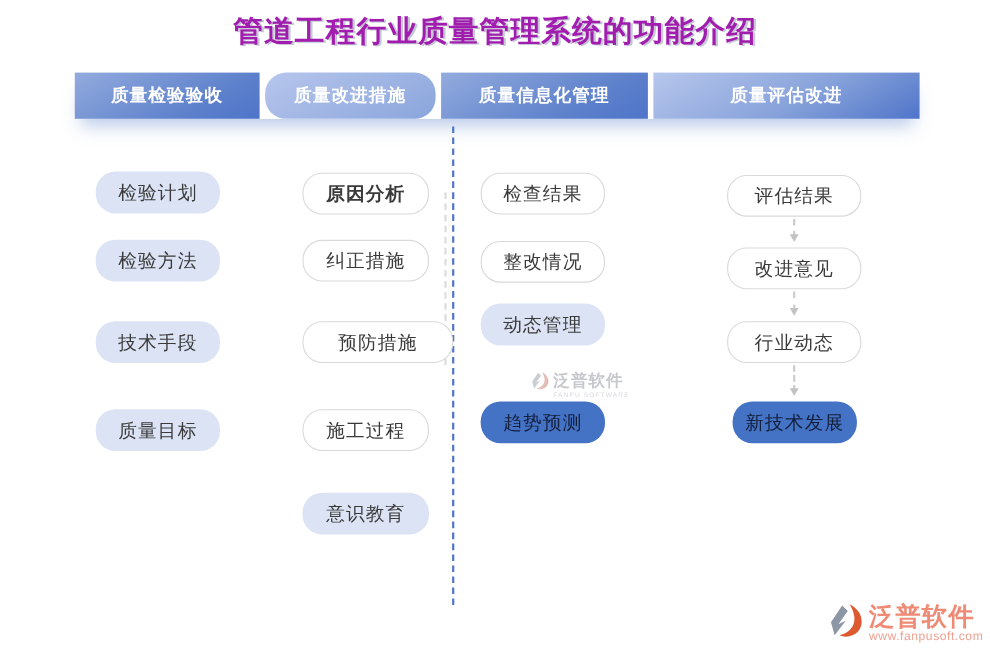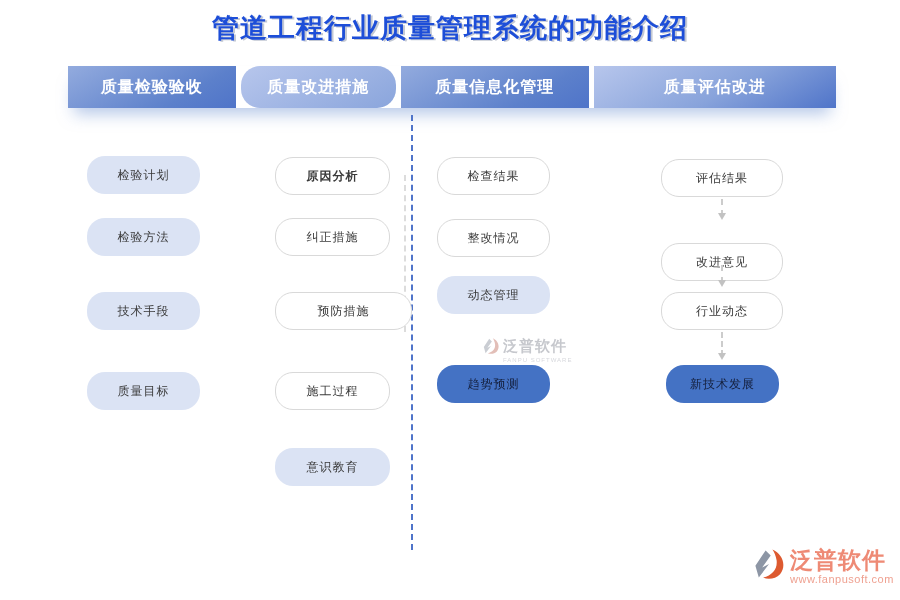--- a/index.html
+++ b/index.html
@@ -4,21 +4,21 @@
 <style>
   * { margin:0; padding:0; box-sizing:border-box; }
   html,body { background:#fff; }
   .stage {
     position:relative; width:900px; height:600px; background:#fff;
     font-family:"Liberation Sans","DejaVu Sans",sans-serif; overflow:hidden;
   }
   .page-title {
     position:absolute; left:0; top:10px; width:900px; text-align:center;
     font-family:"Liberation Serif","DejaVu Serif",serif;
-    font-size:27px; font-weight:bold; color:#1d4ed8; letter-spacing:1px;
+    font-size:27px; font-weight:bold; color:#a21caf; letter-spacing:1px;
     text-shadow:2px 1px 0 rgba(145,155,175,0.55);
   }
   .header-bar {
     position:absolute; left:68px; top:66px; width:768px; height:42px;
     display:flex; gap:5px;
     box-shadow:0 12px 16px -6px rgba(122,154,214,0.55);
   }
   .tab {
     height:42px; display:flex; align-items:center; justify-content:center;
     color:#ffffff; font-size:16px; font-weight:bold; letter-spacing:1px;
@@ -32,21 +32,21 @@
     position:absolute; left:411px; top:115px; height:435px; width:0;
     border-left:2px dashed #4f74c9;
   }
   .divider-gray {
     position:absolute; left:404px; top:175px; height:157px; width:0;
     border-left:2px dashed #dcdcdc;
   }
   .box {
     position:absolute; height:38px; border-radius:18px;
     display:flex; align-items:center; justify-content:center;
-    font-size:12px; color:#3a3a3a; letter-spacing:1px;
+    font-size:17px; color:#3a3a3a; letter-spacing:1px;
   }
   .box.light { background:#dbe3f4; }
   .box.white { background:#ffffff; border:1px solid #d9d9d9; }
   .box.blue  { background:#4472c4; color:#141f3c; }
 
   .arrow { position:absolute; width:0; border-left:2px dashed #cccccc; }
   .arrow::after {
     content:''; position:absolute; bottom:-8px; left:-5px;
     border:4px solid transparent; border-top:7px solid #c2c2c2;
   }
@@ -93,21 +93,21 @@
   <div class="box white" style="left:275px; top:292px; width:137px;">预防措施</div>
   <div class="box white" style="left:275px; top:372px; width:115px;">施工过程</div>
   <div class="box light" style="left:275px; top:448px; width:115px;">意识教育</div>
 
   <div class="box white" style="left:437px; top:157px; width:113px;">检查结果</div>
   <div class="box white" style="left:437px; top:219px; width:113px;">整改情况</div>
   <div class="box light" style="left:437px; top:276px; width:113px;">动态管理</div>
   <div class="box blue" style="left:437px; top:365px; width:113px;">趋势预测</div>
 
   <div class="box white" style="left:661px; top:159px; width:122px;">评估结果</div>
-  <div class="box white" style="left:661px; top:225px; width:122px;margin-top:18px;">改进意见</div>
+  <div class="box white" style="left:661px; top:225px; width:122px;">改进意见</div>
   <div class="box white" style="left:661px; top:292px; width:122px;">行业动态</div>
   <div class="box blue" style="left:666px; top:365px; width:113px;">新技术发展</div>
 
   <div class="arrow" style="left:721px; top:199px; height:17px;"></div>
   <div class="arrow" style="left:721px; top:265px; height:18px;"></div>
   <div class="arrow" style="left:721px; top:332px; height:24px;"></div>
 
   <div class="watermark">
     <span>
       <svg width="18" height="18" viewBox="0 0 40 40">

